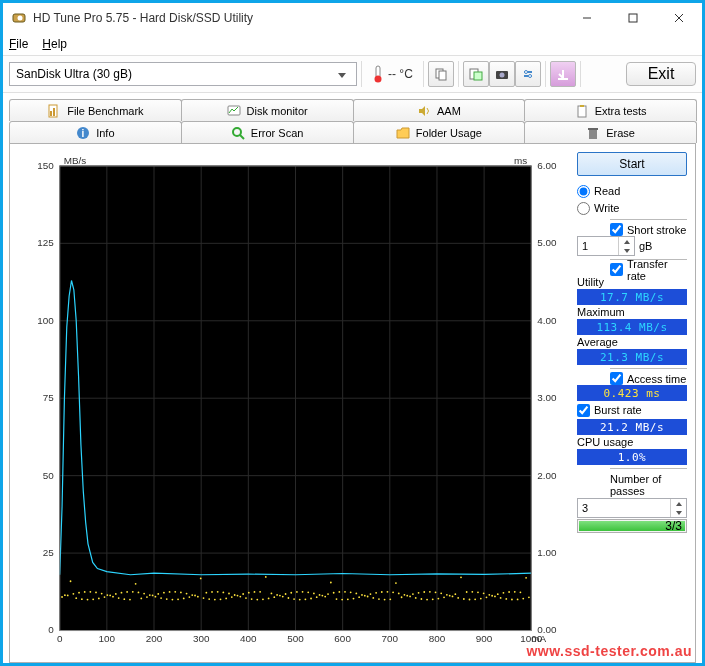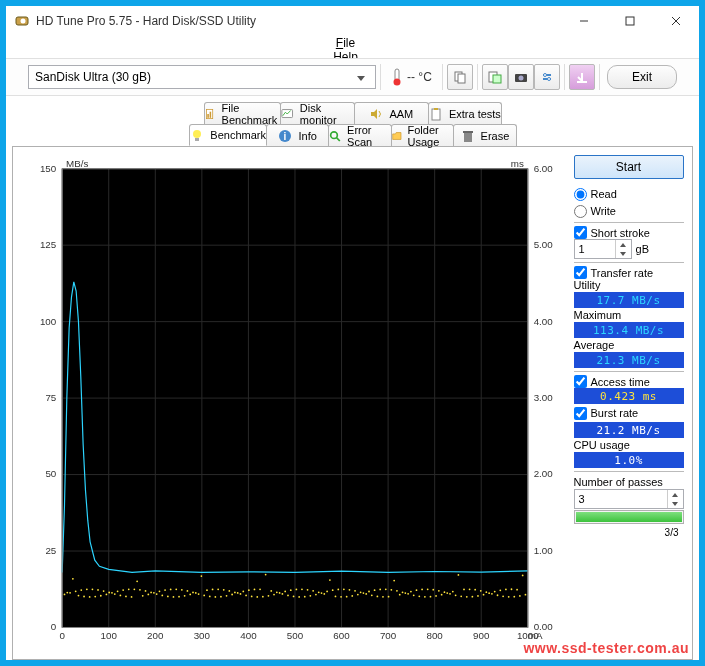--- a/index.html
+++ b/index.html
@@ -1,63 +1,63 @@
 <!DOCTYPE html>
 <html><head>
 <meta charset="utf-8">
 <style>
 * { box-sizing: border-box; font-family: "Segoe UI", Tahoma, sans-serif; }
 body { margin: 0; background: #eee; }
-.window { width: 705px; height: 666px; background: #fff; border: 6px solid #0ea5e9; display: flex; flex-direction: column; position: relative; }
+.window { width: 705px; height: 666px; background: #fff; border: 3px solid #0ea5e9; display: flex; flex-direction: column; position: relative; }
 .titlebar { height: 30px; display: flex; align-items: center; padding: 0 0 0 8px; font-size: 12px; color: #333; }
 .titlebar .icon { width: 16px; height: 16px; margin-right: 6px; }
 .titlebar .title { flex: 1; }
 .winbtns { display: flex; }
 .winbtn { width: 46px; height: 30px; display: flex; align-items: center; justify-content: center; font-size: 13px; }
 .winbtn svg { stroke: #333; stroke-width: 1; fill: none; }
-.menubar { height: 22px; display: flex; align-items: center; padding: 0 6px; font-size: 12px; border-bottom: 1px solid transparent; flex-direction: column; }
+.menubar { height: 22px; display: flex; align-items: center; padding: 0 6px; font-size: 12px; border-bottom: 1px solid transparent; }
 .menubar span { margin-right: 14px; }
 .menubar span u { text-decoration: underline; }
-.toolbar { height: 38px; border-top: 1px solid #e0e0e0; border-bottom: 1px solid #e0e0e0; display: flex; align-items: center; padding: 0 22px; gap: 0; background: #fdfdfd; }
+.toolbar { height: 38px; border-top: 1px solid #e0e0e0; border-bottom: 1px solid #e0e0e0; display: flex; align-items: center; padding: 0 6px; gap: 0; background: #fdfdfd; }
 .device-select { flex: 0 0 348px; height: 24px; border: 1px solid #abadb3; background: #fff; display: flex; align-items: center; padding: 0 6px; font-size: 12px; position: relative; }
 .device-select .chev { margin-left: auto; width: 16px; text-align: center; color: #555; }
 .device-select .chev:before{content:"";display:inline-block;border-left:4px solid transparent;border-right:4px solid transparent;border-top:5px solid #555;}
 .sep { width: 1px; height: 26px; background: #ddd; margin: 0 4px; }
 .tbtn { width: 26px; height: 26px; border: 1px solid #b8b8b8; background: linear-gradient(#fdfdfd,#ececec); border-radius: 2px; display: flex; align-items: center; justify-content: center; }
 .tbtn.save{ background: linear-gradient(#f0d0f2,#d69ddb); }
 .temp { display: flex; align-items: center; font-size: 12px; color: #333; margin: 0 6px; gap:4px;}
-.exitbtn { margin-left: auto; width: 70px; height: 24px; border: 1px solid #b8b8b8; background: linear-gradient(#fdfdfd,#ececec); border-radius: 10px; font-size: 12px; display:flex;align-items:center;justify-content:center; }
-.tabs { padding: 6px 6px 0 6px; align-items: center; }
+.exitbtn { margin-left: auto; width: 70px; height: 24px; border: 1px solid #b8b8b8; background: linear-gradient(#fdfdfd,#ececec); border-radius: 4px; font-size: 16px; display:flex;align-items:center;justify-content:center; }
+.tabs { padding: 6px 6px 0 6px; }
 .tabrow { display: flex; }
 .tab { flex: 1; height: 22px; border: 1px solid #b0b0b0; border-bottom: none; background: linear-gradient(#fdfdfd,#f0f0f0); font-size: 11px; display: flex; align-items: center; justify-content: center; gap: 6px; margin-right: -1px; border-radius: 3px 3px 0 0; position: relative; }
 .tab.active { background: #fff; z-index: 2; border-bottom: 1px solid #fff; margin-bottom: -1px; }
 .tab .ticon { width: 14px; height: 14px; display: inline-block; }
 .tabcontent { border: 1px solid #b0b0b0; background: #fff; flex: 1; padding: 8px; display: flex; gap: 8px; }
 .main { display: flex; flex-direction: column; flex: 1; min-height: 0; }
 .chartwrap { flex: 1; position: relative; display:flex; }
 .chart { flex:1; position: relative; }
 .sidebar { width: 110px; display: flex; flex-direction: column; gap: 1px; font-size: 11px; }
 .startbtn { height: 24px; border: 1px solid #2a74c7; background: linear-gradient(#eaf3fc,#cfe5fa); border-radius: 2px; font-size: 12px; display:flex;align-items:center;justify-content:center; margin-bottom: 6px; }
 .radio, .check { display: flex; align-items: center; gap: 4px; height: 16px; }
 .radio input, .check input { margin: 0; width:13px; height:13px; }
 .lbl { font-size: 11px; color: #000; }
-.grp-title { font-size: 11px; border-top: 1px solid #bbb; padding-top: 4px; margin-top: 2px; }
+.grp-title { font-size: 11px; border-top: 1px solid #bbb; padding-top: 4px; margin-top: 2px; margin-left: 33px; }
 .value-box { height: 16px; background: #1d4ed8; color: #fff; font-size: 11px; display: flex; align-items: center; justify-content: center; font-family: monospace; letter-spacing:0.5px; }
 .value-box.cyan { color: #2dd5ff; }
 .value-box.yellow { color: #ffe43d; }
 .stroke-row { display: flex; align-items: center; gap: 4px; }
 .spinner { width: 58px; height: 20px; border: 1px solid #abadb3; background: #fff; font-size: 11px; display: flex; align-items: center; padding: 0 4px; position: relative; }
 .spinner .spinbtns { position:absolute; right:0; top:0; bottom:0; width:16px; border-left:1px solid #ccc; display:flex; flex-direction:column;}
 .spinner .spinbtns div{flex:1;display:flex;align-items:center;justify-content:center;}
 .spinner .spinbtns div:before{content:"";border-left:3px solid transparent;border-right:3px solid transparent;}
 .spinner .spinbtns .up:before{border-bottom:4px solid #555;}
 .spinner .spinbtns .dn:before{border-top:4px solid #555;}
 .progress { height: 14px; border: 1px solid #b0b0b0; background: #f4f4f4; position: relative; }
 .progress .fill { position: absolute; inset: 1px; background: linear-gradient(#7ee07e,#3cc23c); }
-.progress .lab { position:absolute; right:4px; top:16px; font-size:10px; line-height:12px; }
+.progress .lab { position:absolute; right:4px; top:0; font-size:12px; line-height:12px; }
 .watermark { position: absolute; right: 10px; bottom: 4px; font-size: 14px; font-weight: bold; color: #ef4444; letter-spacing:0.5px; z-index:5; text-shadow: 1px 1px 0 #fff; }
 </style>
 </head>
 <body>
 
 <div class="window">
   <div class="titlebar">
     <svg class="icon" viewBox="0 0 16 16">
         <rect x="2" y="4" width="12" height="8" rx="2" fill="#caa04a" stroke="#6b5a1d"></rect>
         <circle cx="9" cy="8" r="2.5" fill="#fff"></circle>
@@ -166,27 +166,20 @@
         </div>
       <div class="tab">
           <svg class="ticon" viewBox="0 0 14 14">
             <rect x="3" y="2" width="8" height="11" fill="#fff" stroke="#888"></rect>
             <rect x="5" y="1" width="4" height="2" fill="#ca3"></rect>
           </svg>
           <span>Extra tests</span>
         </div>
     </div>
     <div class="tabrow">
-      <div class="tab active">
-          <svg class="ticon" viewBox="0 0 14 14">
-            <circle cx="7" cy="6" r="4" fill="#fe5"></circle>
-            <rect x="5" y="10" width="4" height="3" fill="#aaa"></rect>
-          </svg>
-          <span>Benchmark</span>
-        </div>
       <div class="tab">
           <svg class="ticon" viewBox="0 0 14 14">
             <circle cx="7" cy="7" r="6" fill="#48c"></circle>
             <text x="7" y="11" font-size="10" fill="#fff" text-anchor="middle" font-family="serif" font-weight="bold">i</text>
           </svg>
           <span>Info</span>
         </div>
       <div class="tab">
           <svg class="ticon" viewBox="0 0 14 14">
             <circle cx="6" cy="6" r="4" fill="none" stroke="#3a3" stroke-width="2"></circle>

